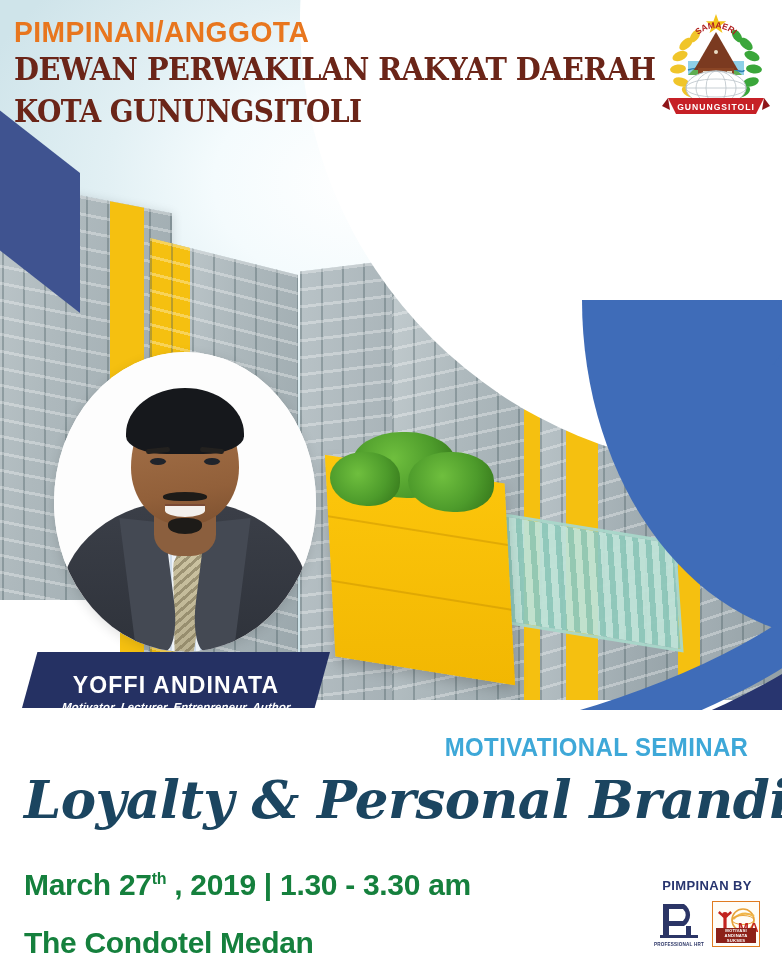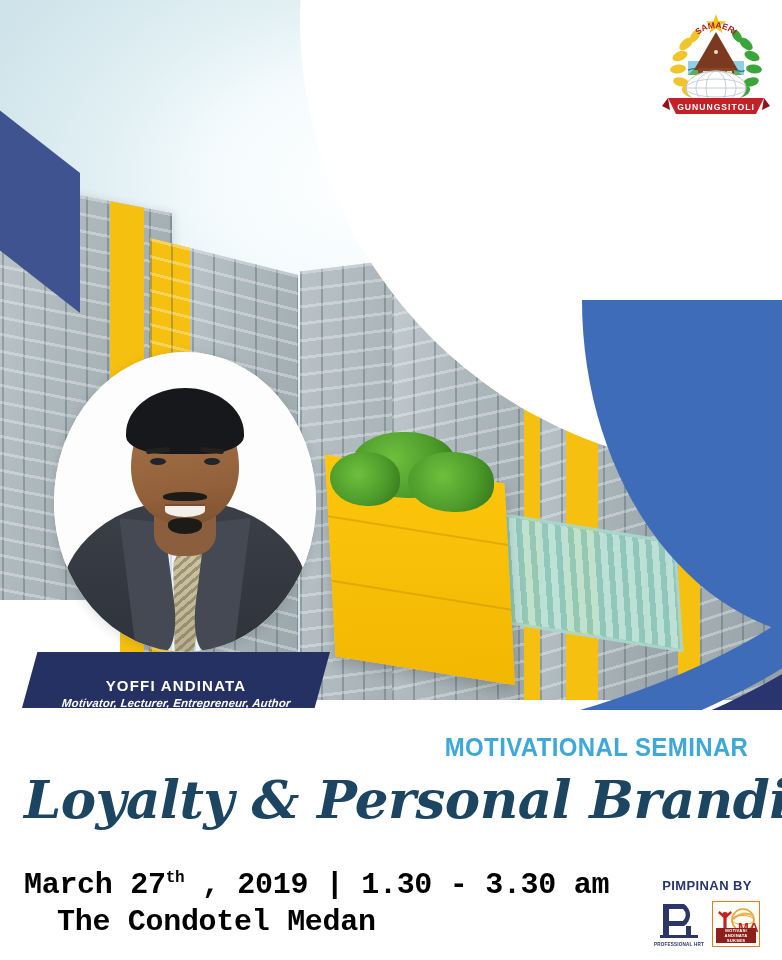--- a/index.html
+++ b/index.html
@@ -371,21 +371,21 @@
     z-index: 30;
     display: flex;
     flex-direction: column;
     align-items: center;
     justify-content: center;
   }
   #speaker-name {
     color: #ffffff;
     font-family: "Liberation Sans", sans-serif;
     font-weight: bold;
-    font-size: 15px;
+    font-size: 23px;
     letter-spacing: 1.2px;
     line-height: 1;
     margin-top: 27px;
   }
   #speaker-role {
     color: #ffffff;
     font-family: "Liberation Sans", sans-serif;
     font-weight: bold;
     font-size: 11.5px;
     letter-spacing: .1px;
@@ -418,30 +418,30 @@
     font-size: 53px;
     letter-spacing: -0.5px;
     white-space: nowrap;
     z-index: 30;
     transform: scaleX(1.0);
     transform-origin: left center;
   }
   #event-date, #event-venue {
     position: absolute;
     left: 24px;
-    color: #000000;
-    font-family: Liberation Mono, monospace;
+    color: #15803d;
+    font-family: Liberation Sans, sans-serif;
     font-weight: bold;
     font-size: 30px;
     letter-spacing: -0.3px;
     white-space: nowrap;
     z-index: 30;
   }
   #event-date { top: 868px; }
-  #event-venue { top: 905px; margin-left: 33px; }
+  #event-venue { top: 926px; }
   #event-date sup { font-size: 16px; vertical-align: super; }
 
   
   #supported {
     position: absolute;
     right: 10px; top: 878px;
     z-index: 30;
     text-align: center;
     width: 130px;
   }
@@ -545,20 +545,25 @@
   <div id="blue-ribbon-top"></div>
   <div id="navy-corner-cut"></div>
   <div id="navy-left-wedge"></div>
 
   <div id="arc-right-tail"></div>
   <div id="arc-mid"></div>
   <div id="arc-dark"></div>
   <div id="bottom-white"></div>
   <div id="left-white-block"></div>
 
+  <div id="header">
+    <div id="hdr-line1">PIMPINAN/ANGGOTA</div>
+    <div id="hdr-line2">DEWAN PERWAKILAN RAKYAT DAERAH</div>
+    <div id="hdr-line3">KOTA  GUNUNGSITOLI</div>
+  </div>
 
   <div id="emblem">
     <svg viewBox="0 0 116 116" width="116" height="116" aria-hidden="true">
       <circle cx="58" cy="56" r="50" fill="#ffffff"></circle>
 
       <polygon points="58,8 60.6,15.2 68.2,15.2 62.1,19.8 64.5,27 58,22.6 51.5,27 53.9,19.8 47.8,15.2 55.4,15.2" fill="#f3c419"></polygon>
 
       <g fill="#f0c52a">
         <ellipse cx="28" cy="38" rx="8" ry="4.5" transform="rotate(-42 28 38)"></ellipse>
         <ellipse cx="22" cy="50" rx="8" ry="4.5" transform="rotate(-22 22 50)"></ellipse>

